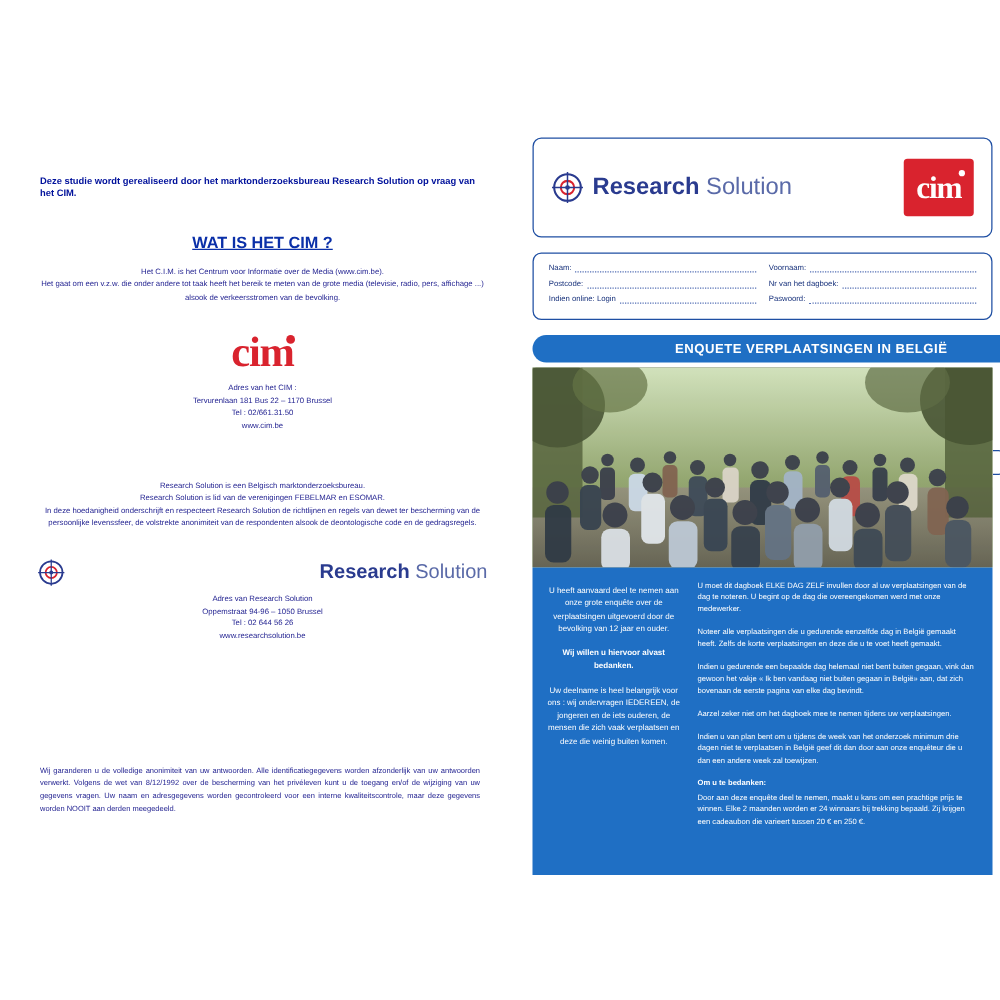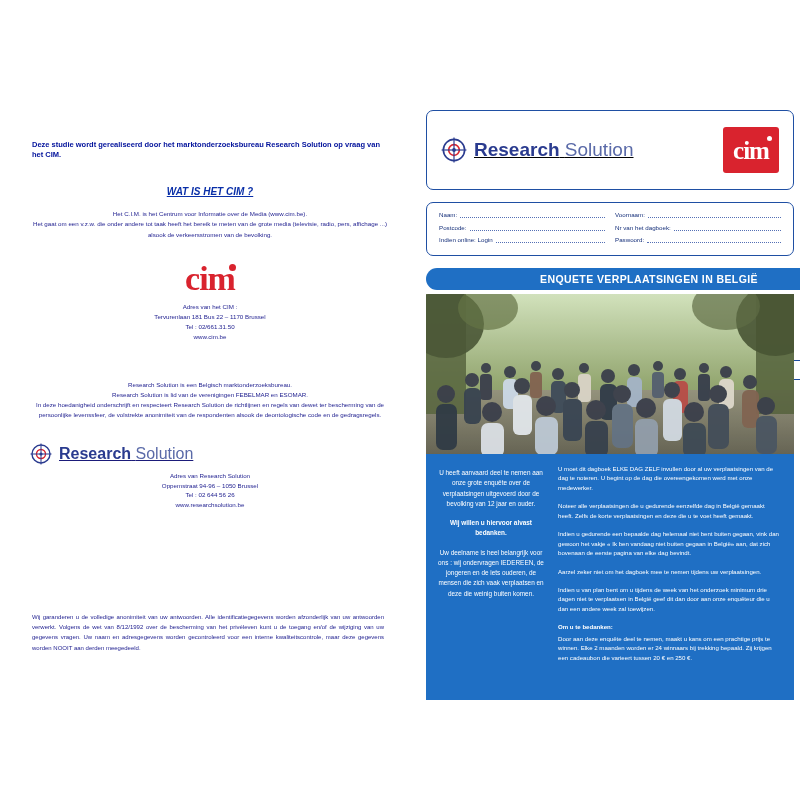--- a/index.html
+++ b/index.html
@@ -17,22 +17,22 @@
     position:absolute;left:14px;top:140px;width:360px;
     color:#1b1b7a;
     text-align:center;
   }
   .lead{
     font-size:7.5px;font-weight:bold;color:#00119b;
     text-align:left;line-height:1.35;
     margin:0 0 26px 2px;
   }
   .sec-title{
-    font-size:10px;font-weight:bold;color:#0a2fa8;
-    text-decoration:underline;margin:0 0 12px 0;font-style:italic;
+    font-size:13px;font-weight:bold;color:#0a2fa8;
+    text-decoration:underline;margin:0 0 12px 0;
   }
   .body-txt{
     font-size:6.2px;color:#1d1d8e;line-height:1.65;margin:0;
   }
   .gap-a{height:22px;}
   .gap-b{height:16px;}
 
   
   .cim-logo{
     font-family:"Liberation Serif", serif;
@@ -43,23 +43,22 @@
   .cim-logo .dot{
     position:absolute;right:-1px;top:2px;width:7px;height:7px;
     background:#d9232e;border-radius:50%;
   }
   .addr{
     font-size:6.2px;color:#1d1d8e;line-height:1.6;margin-top:6px;
   }
 
   
   .rs-logo{
-    display:flex;align-items:center;justify-content:flex-start;gap:7px;
+    display:flex;align-items:center;justify-content:space-between;gap:7px;
     margin:6px 0 2px 0;
-    text-decoration:underline;
   }
   .rs-mark{
     width:22px;height:22px;position:relative;flex:0 0 auto;
   }
   .rs-text{
     font-size:16px;color:#2a3b8f;font-family:"Liberation Sans", sans-serif;
   }
   .rs-text b{font-weight:bold;}
   .rs-text span{color:#5a6aa8;font-weight:normal;}
 

